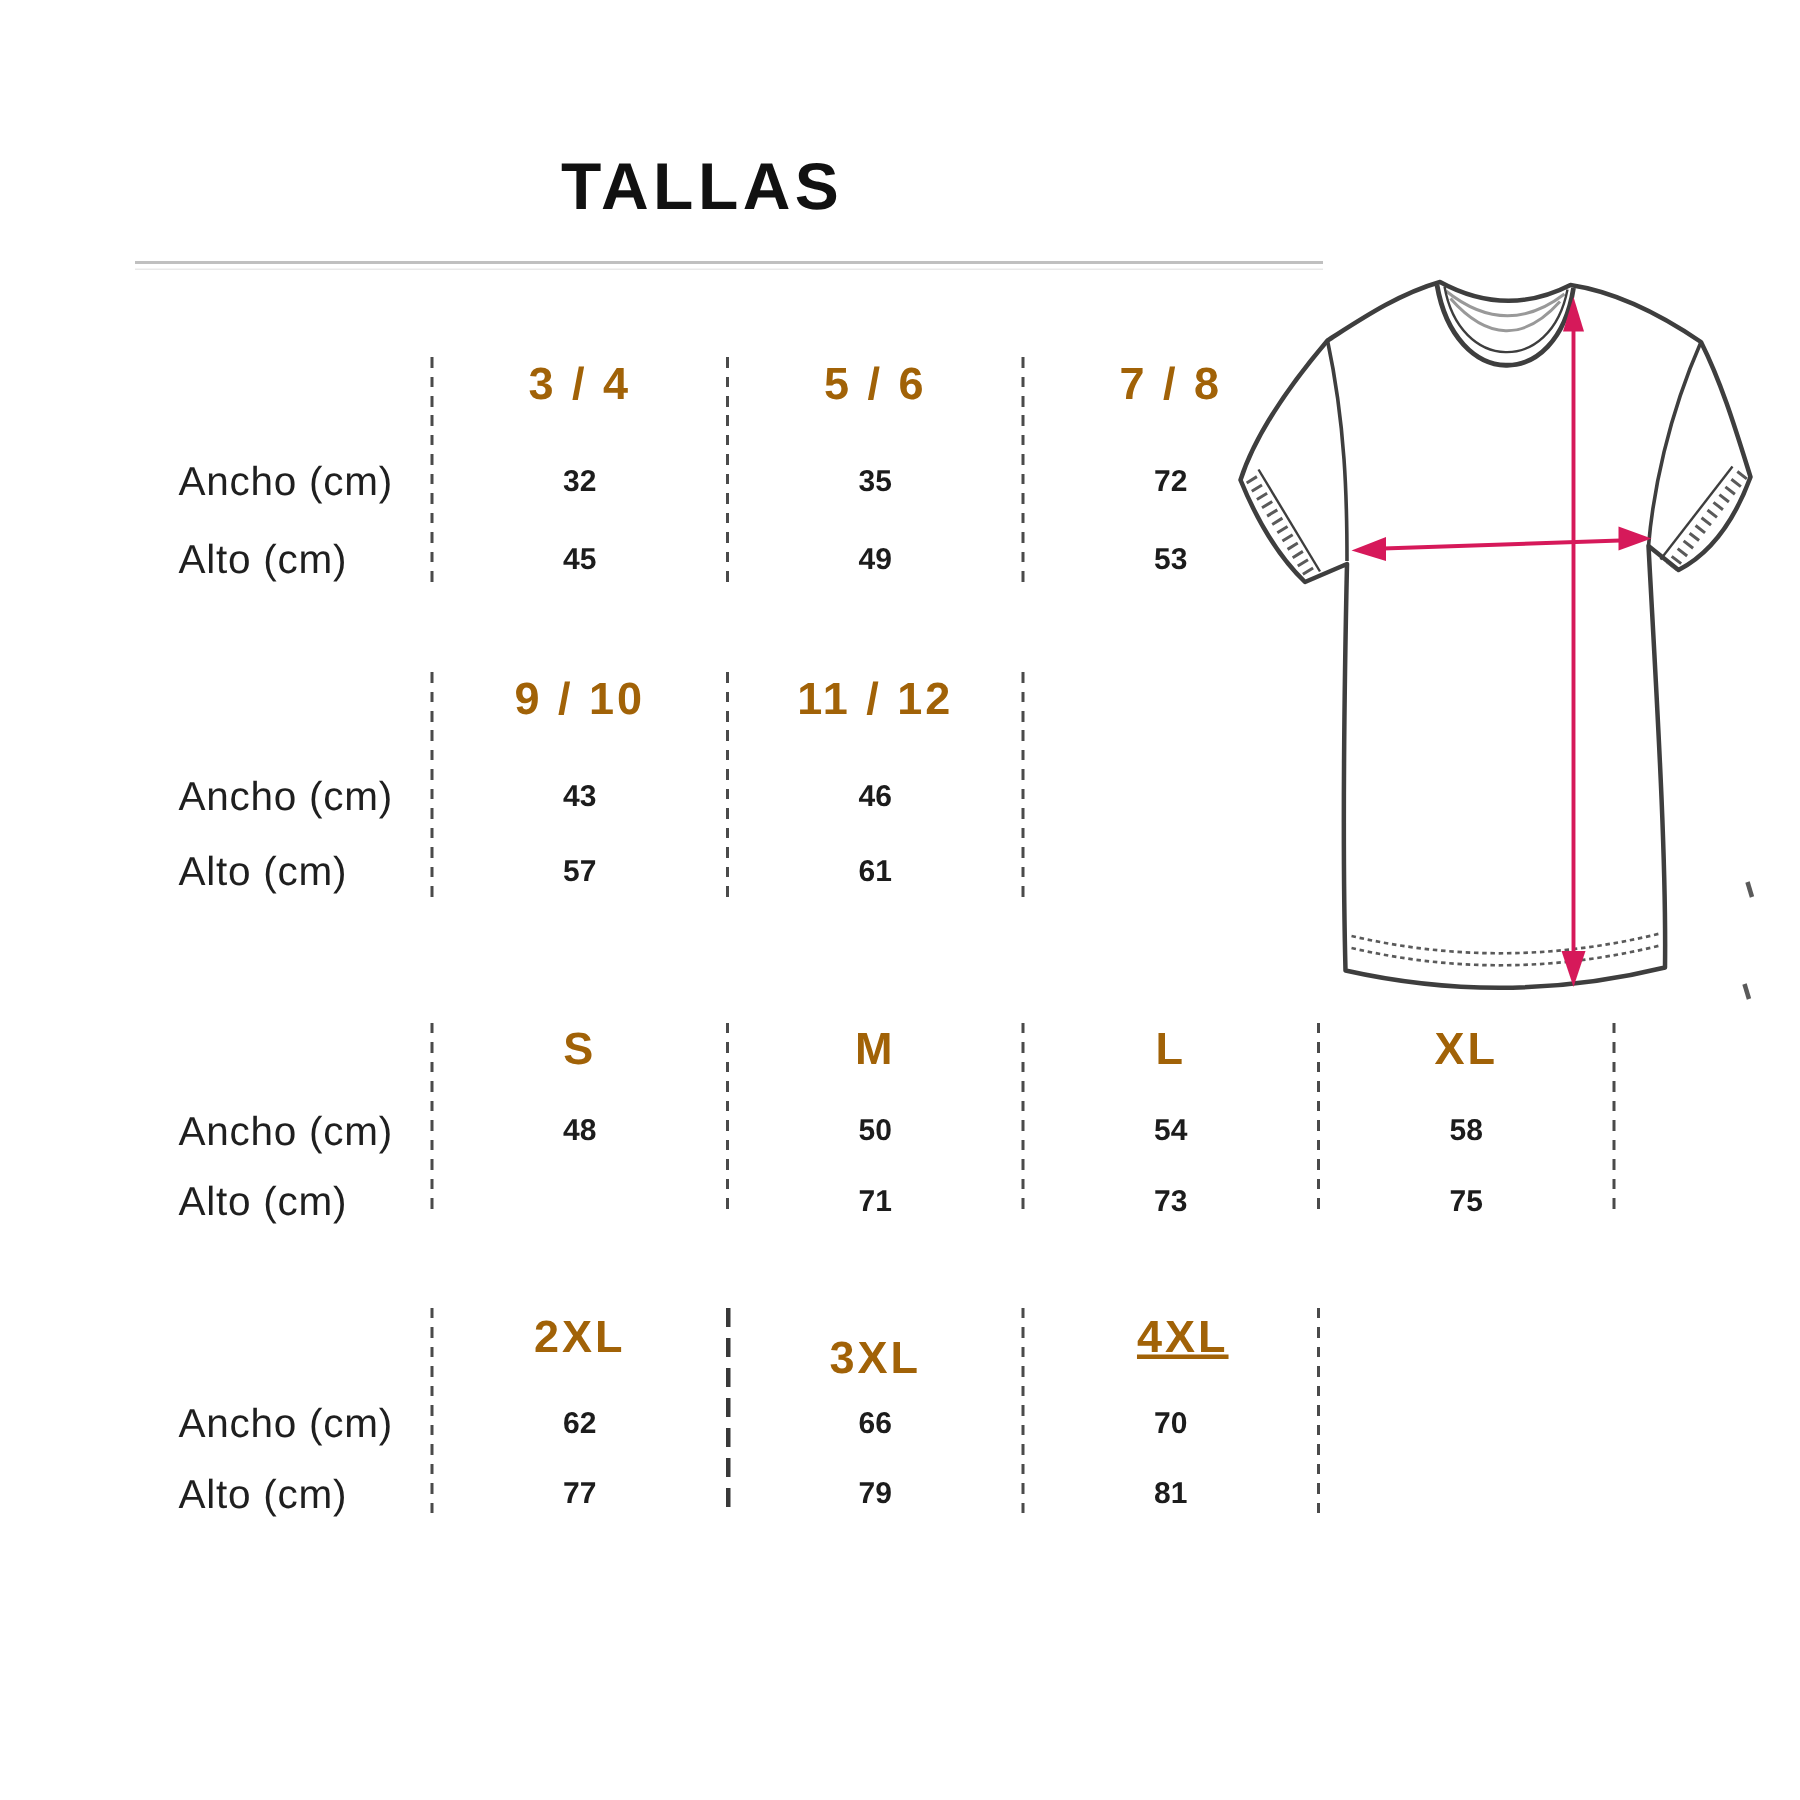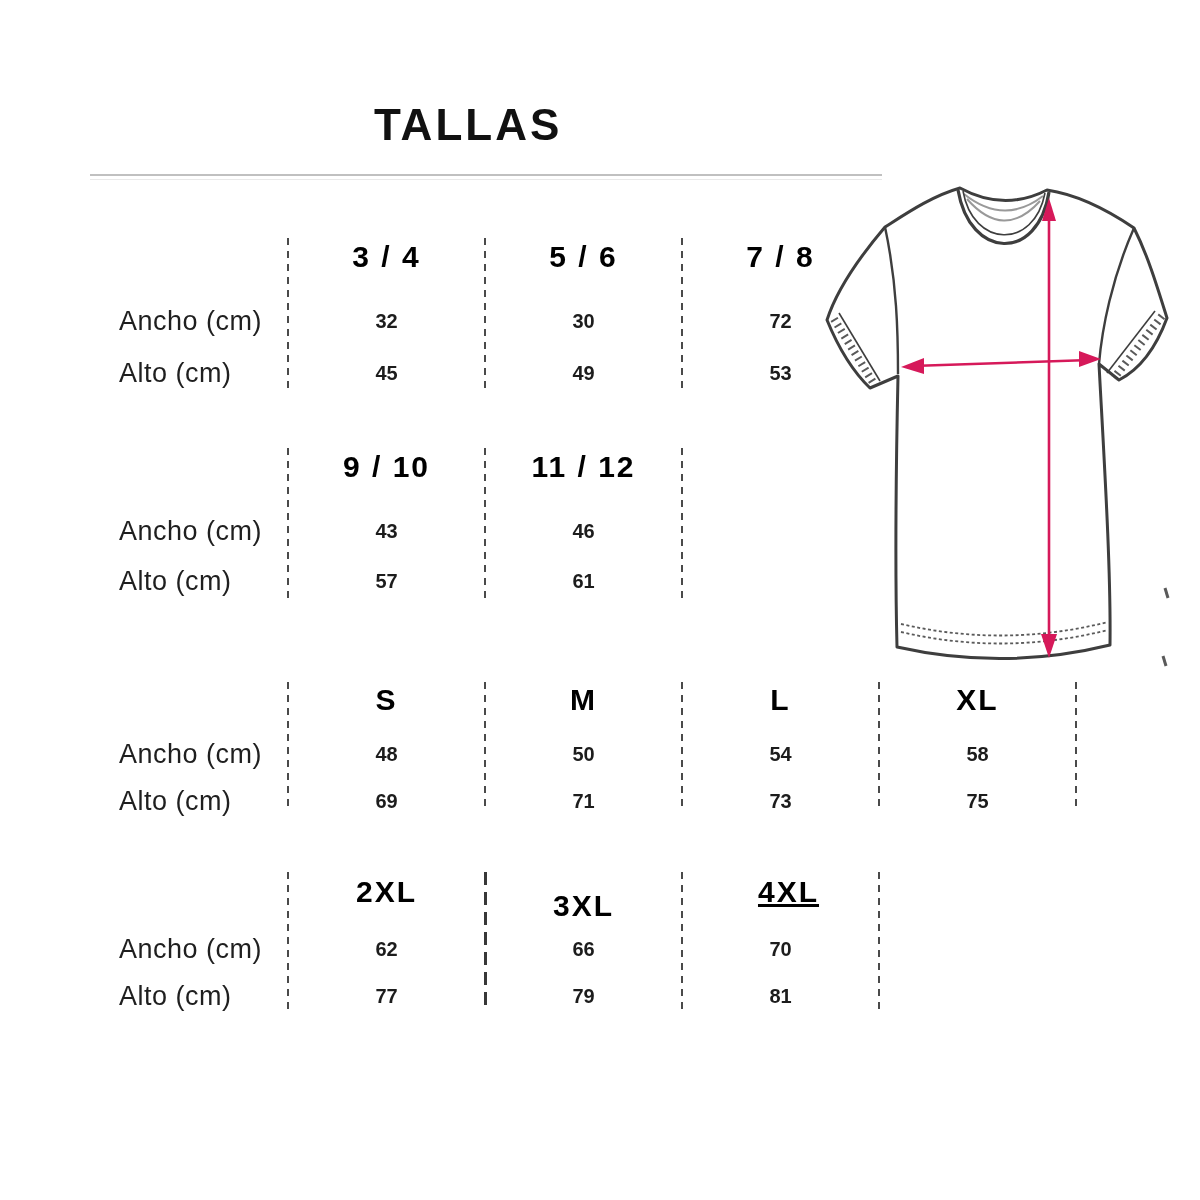--- a/index.html
+++ b/index.html
@@ -28,21 +28,21 @@
     background:repeating-linear-gradient(to bottom,var(--sep) 0 7px,transparent 7px 13px);
   }
   .vsep-bold{
     width:3px;
     background:repeating-linear-gradient(to bottom,#383838 0 13px,transparent 13px 20px);
   }
   .cell{
     position:absolute;display:flex;align-items:center;justify-content:center;
     font-size:20px;font-weight:600;color:var(--text);
   }
-  .cell.header{font-size:30px;font-weight:700;letter-spacing:2px;color:#000000;}
+  .cell.header{font-size:30px;font-weight:700;letter-spacing:2px;color:#a16207;}
   .rowlabel{
     position:absolute;left:39px;display:flex;align-items:center;
     font-size:27px;font-weight:500;color:#1f1f1f;letter-spacing:0.5px;
   }
   .shirt-wrap{position:absolute;left:812px;top:168px;width:392px;height:500px;}
   .shirt-line{stroke:var(--outline);fill:none;}
   .collar-gray{stroke:var(--collar-gray);fill:none;}
   .stitch{stroke:#5a5a5a;fill:none;}
   .accent-stroke{stroke:var(--accent);fill:none;}
   .accent-fill{fill:var(--accent);stroke:none;}
@@ -57,21 +57,21 @@
 <div id="table-root">
     <div class="block" style="left: 80px; top: 238px; width: 803px; height: 152px;">
       <div class="vsep" style="left: 207px;"></div>
       <div class="vsep" style="left: 404px;"></div>
       <div class="vsep" style="left: 601px;"></div>
       <div class="cell header" style="left: 208px; top: 0px; width: 197px; height: 38px;">3 / 4</div>
       <div class="cell header" style="left: 405px; top: 0px; width: 197px; height: 38px;">5 / 6</div>
       <div class="cell header" style="left: 602px; top: 0px; width: 197px; height: 38px;">7 / 8</div>
       <div class="rowlabel" style="top: 64px; height: 38px;">Ancho (cm)</div>
       <div class="cell" style="left: 208px; top: 64px; width: 197px; height: 38px;">32</div>
-      <div class="cell" style="left: 405px; top: 64px; width: 197px; height: 38px;">30</div>
+      <div class="cell" style="left: 405px; top: 64px; width: 197px; height: 38px;">35</div>
       <div class="cell" style="left: 602px; top: 64px; width: 197px; height: 38px;">72</div>
       <div class="rowlabel" style="top: 116px; height: 38px;">Alto (cm)</div>
       <div class="cell" style="left: 208px; top: 116px; width: 197px; height: 38px;">45</div>
       <div class="cell" style="left: 405px; top: 116px; width: 197px; height: 38px;">49</div>
       <div class="cell" style="left: 602px; top: 116px; width: 197px; height: 38px;">53</div>
     </div>
     <div class="block" style="left: 80px; top: 448px; width: 606px; height: 152px;">
       <div class="vsep" style="left: 207px;"></div>
       <div class="vsep" style="left: 404px;"></div>
       <div class="vsep" style="left: 601px;"></div>
@@ -93,21 +93,20 @@
       <div class="cell header" style="left: 208px; top: 0px; width: 197px; height: 36px;">S</div>
       <div class="cell header" style="left: 405px; top: 0px; width: 197px; height: 36px;">M</div>
       <div class="cell header" style="left: 602px; top: 0px; width: 197px; height: 36px;">L</div>
       <div class="cell header" style="left: 799px; top: 0px; width: 197px; height: 36px;">XL</div>
       <div class="rowlabel" style="top: 54px; height: 36px;">Ancho (cm)</div>
       <div class="cell" style="left: 208px; top: 54px; width: 197px; height: 36px;">48</div>
       <div class="cell" style="left: 405px; top: 54px; width: 197px; height: 36px;">50</div>
       <div class="cell" style="left: 602px; top: 54px; width: 197px; height: 36px;">54</div>
       <div class="cell" style="left: 799px; top: 54px; width: 197px; height: 36px;">58</div>
       <div class="rowlabel" style="top: 101px; height: 36px;">Alto (cm)</div>
-      <div class="cell" style="left: 208px; top: 101px; width: 197px; height: 36px;">69</div>
       <div class="cell" style="left: 405px; top: 101px; width: 197px; height: 36px;">71</div>
       <div class="cell" style="left: 602px; top: 101px; width: 197px; height: 36px;">73</div>
       <div class="cell" style="left: 799px; top: 101px; width: 197px; height: 36px;">75</div>
     </div>
     <div class="block" style="left: 80px; top: 872px; width: 803px; height: 140px;">
       <div class="vsep" style="left: 207px;"></div>
       <div class="vsep vsep-bold" style="left: 404px;"></div>
       <div class="vsep" style="left: 601px;"></div>
       <div class="vsep" style="left: 798px;"></div>
       <div class="cell header" style="left: 208px; top: 2px; width: 197px; height: 36px;">2XL</div>

